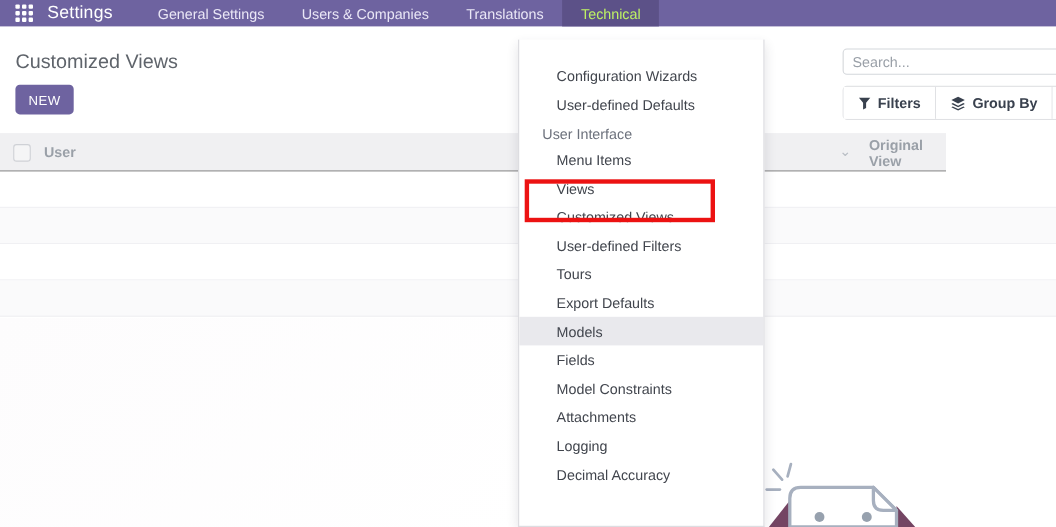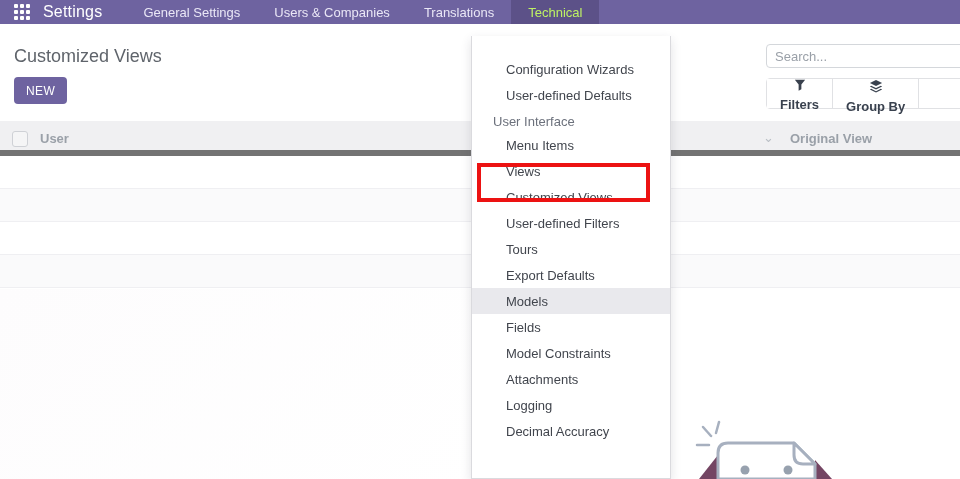--- a/index.html
+++ b/index.html
@@ -50,29 +50,28 @@
   .search-input::placeholder { color:#9aa0a8; }
   .filter-bar {
     position:absolute; left:766px; top:42px; height:31px; width:220px;
     display:flex; background:#ffffff; border:1px solid #e0e1e4; border-radius:4px 0 0 4px;
   }
   .fbtn {
     display:flex; align-items:center; gap:6px; padding:0 13px;
     font-size:13px; font-weight:bold; color:#39414e; cursor:pointer;
     border-right:1px solid #e0e1e4; white-space:nowrap; background:#fff; border-top:none; border-bottom:none; border-left:none;
     font-family:"Liberation Sans", sans-serif;
-    flex-direction:column;
   }
   .fbtn:last-child { border-right:none; }
   .fbtn svg { flex:0 0 auto; }
 
   
   .table-header {
-    position:absolute; top:121px; left:0; width:960px; height:35px;
-    background:#f0f0f2; border-bottom:6px solid #737373;padding-left:44px;
+    position:absolute; top:121px; left:0; width:860px; height:35px;
+    background:#f0f0f2; border-bottom:1px solid #737373;padding-left:44px;
   }
   .th-checkbox {
     position:absolute; left:12px; top:10px; width:16px; height:16px;
     appearance:none; -webkit-appearance:none; background:#f5f5f6;
     border:1px solid #cfd1d6; border-radius:3px; cursor:pointer;
   }
   .col-label { position:absolute; top:0; height:35px; display:flex; align-items:center;
     font-size:13px; font-weight:bold; color:#9aa0a8; cursor:pointer; }
   .col-user { left:40px; }
   .col-orig { left:790px; }
@@ -82,21 +81,21 @@
   .trow { height:33px; background:#ffffff; border-bottom:1px solid #efeff2; cursor:pointer; }
   .trow.tint { background:#fafafb; }
 
   .empty-area {
     position:absolute; top:289px; left:0; width:960px; height:190px;
     background:linear-gradient(135deg,#fdfcfd 0%,#ffffff 60%);
   }
 
   
   .dropdown {
-    position:absolute; left:471px; top:36px; width:200px; height:443px;
+    position:absolute; left:471px; top:36px; width:224px; height:443px;
     background:#ffffff; border:1px solid #dadade; border-top:none;
     box-shadow:0 4px 10px rgba(50,50,70,.14); padding-top:20px;
     z-index:15; overflow:hidden;
   }
   .menu-item {
     height:26px; display:flex; align-items:center; padding-left:34px;
     font-size:13px; color:#41454d; cursor:pointer; white-space:nowrap;
   }
   .menu-item.hover { background:#e9e9ed; }
   .menu-section-header {

